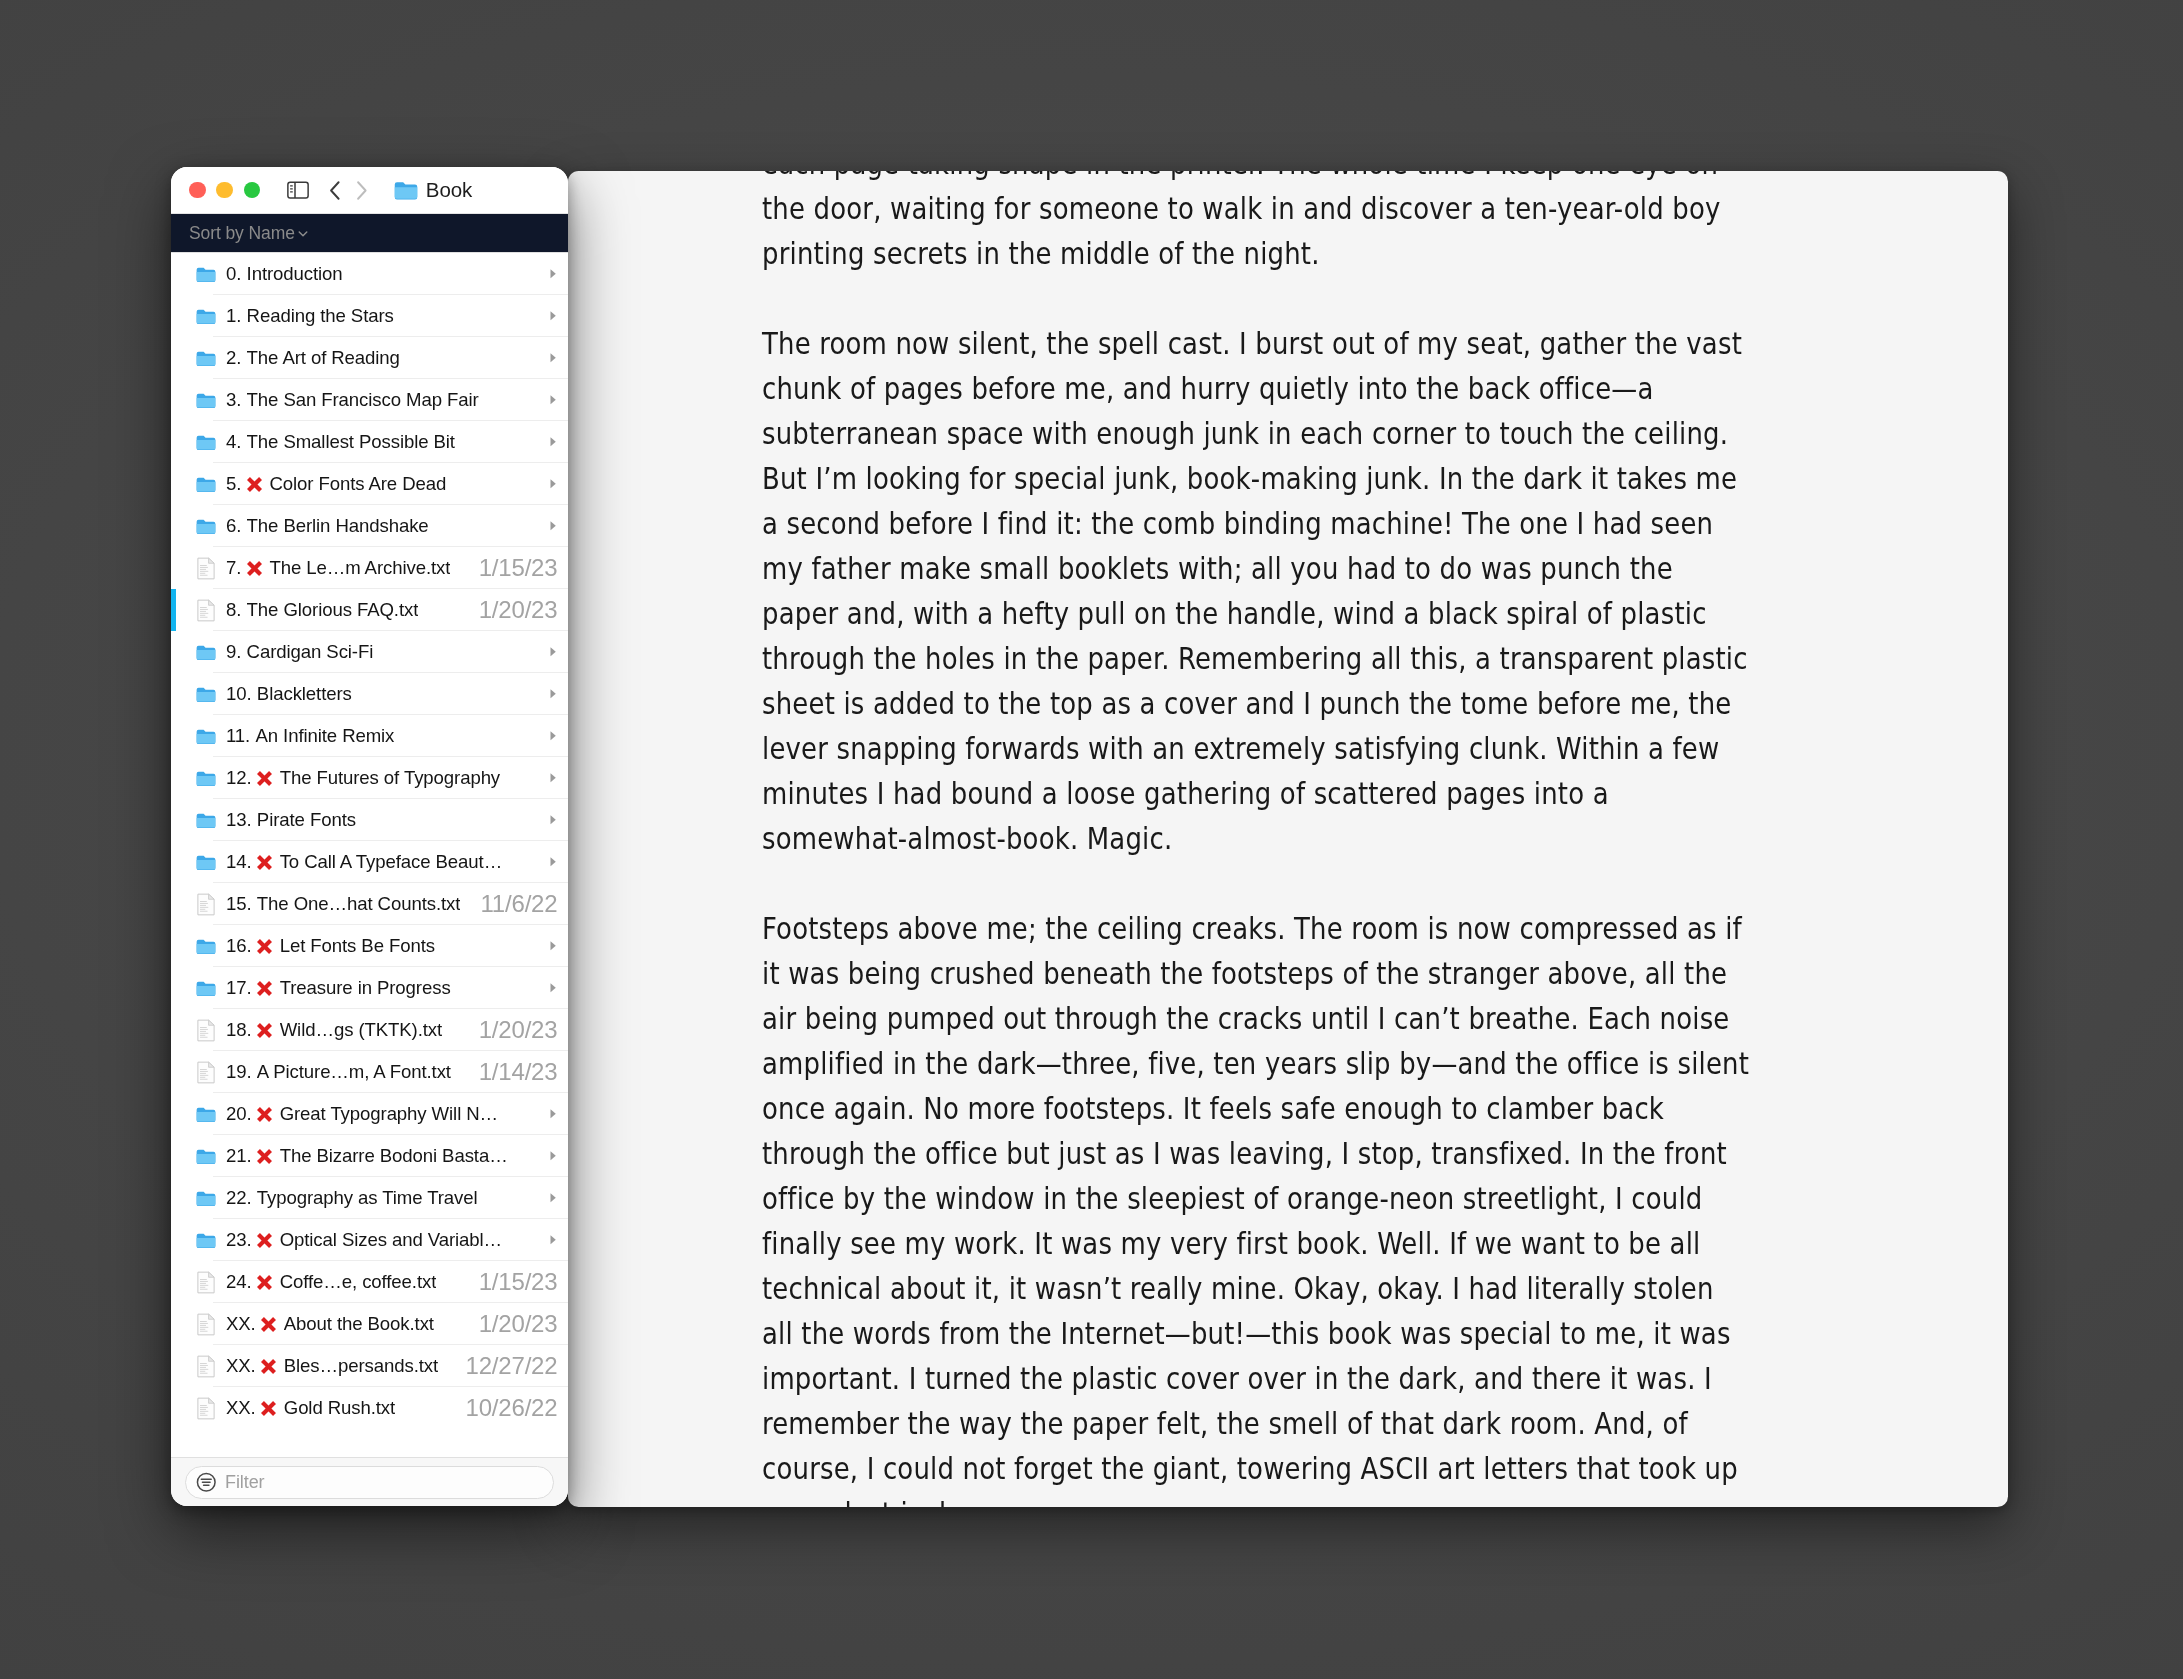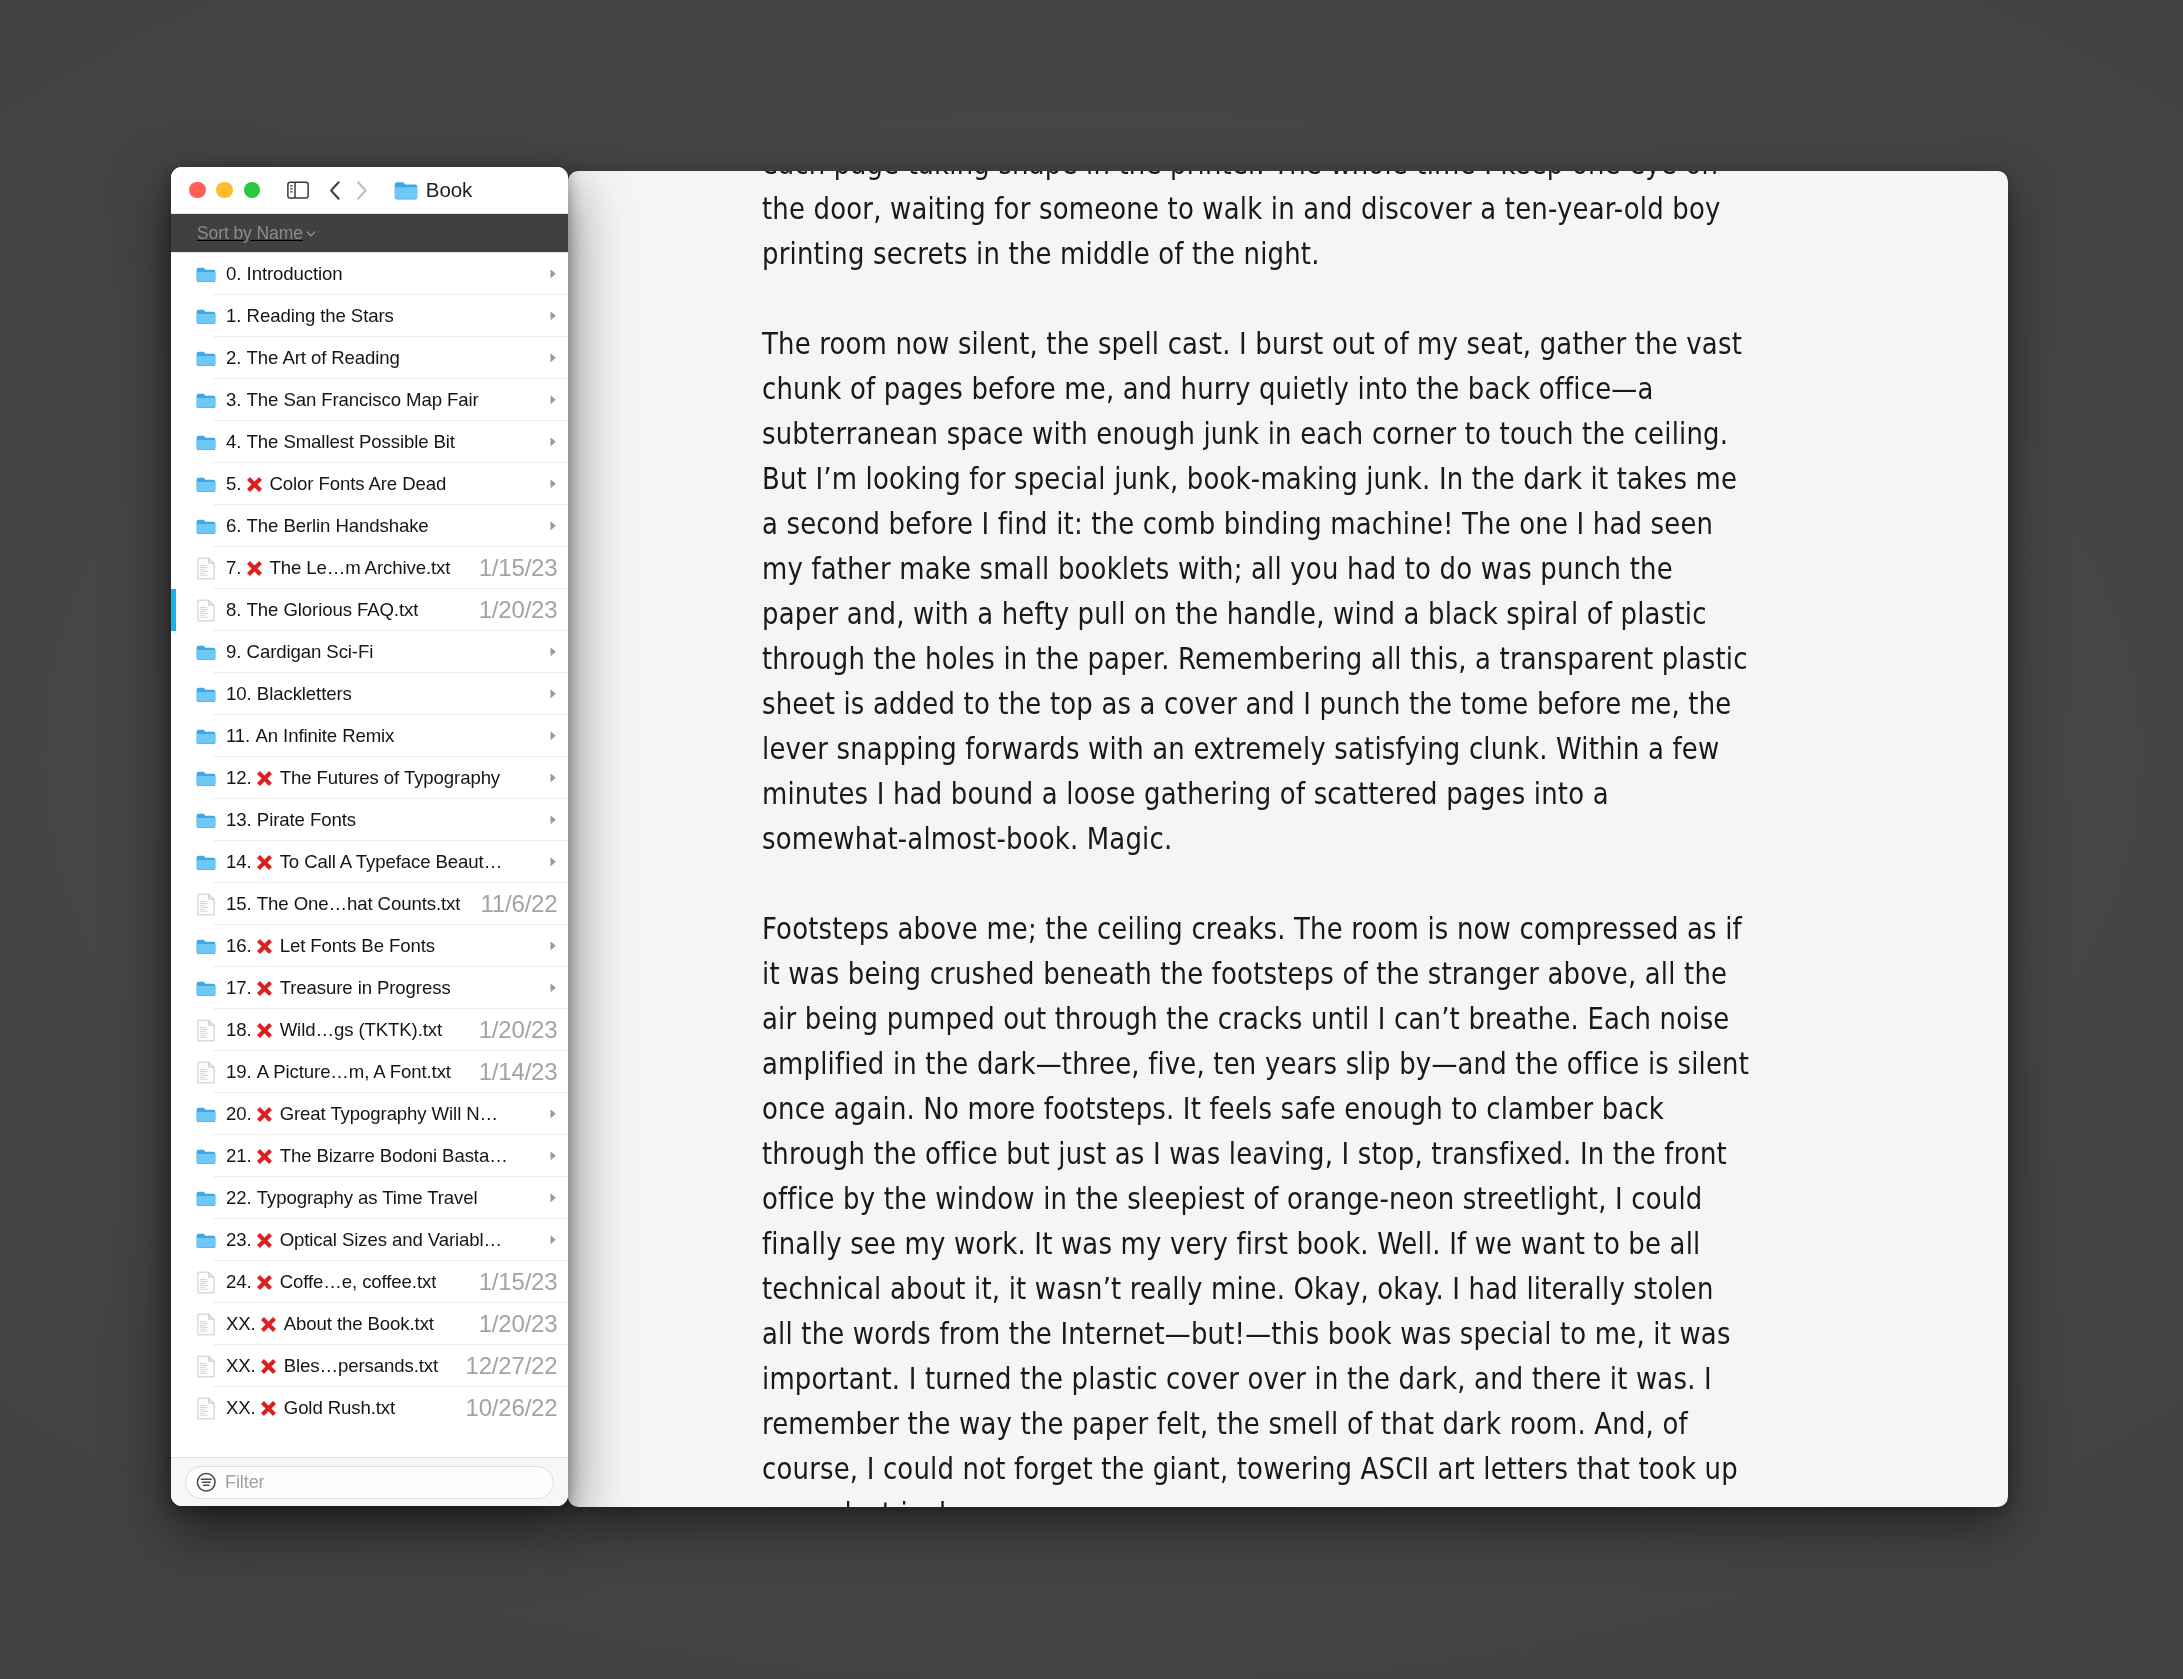--- a/index.html
+++ b/index.html
@@ -60,21 +60,21 @@
   .doc-para:last-child { margin-bottom: 0; }
 
   
   #finder {
     position: absolute;
     left: 171px;
     top: 167px;
     width: 397px;
     height: 1339px;
     background: #ffffff;
-    border-radius: 11px;
+    border-radius: 16px;
     box-shadow: 0 23px 61px rgba(0,0,0,0.55), 0 4.6px 15px rgba(0,0,0,0.35);
     display: flex;
     flex-direction: column;
     overflow: hidden;
   }
 
   
   #titlebar {
     height: 47px;
     flex: 0 0 47px;
@@ -114,26 +114,25 @@
   .tb-loc-title {
     font-size: 20.5px;
     color: #1d1d1d;
     letter-spacing: -0.1px;
   }
 
   
   #sortbar {
     height: 39px;
     flex: 0 0 39px;
-    background: #404040;
+    background: #0f172a;
     border-bottom: 0.8px solid #e0e0e0;
     display: flex;
     align-items: center;
-    padding-left: 26px;
-    text-decoration: underline;
+    padding-left: 18px;
   }
   #sortbar .sort-label {
     font-size: 17.5px;
     color: #8a8a8a;
     letter-spacing: -0.1px;
   }
   #sortbar .sort-caret {
     margin-left: 2.3px;
     display: inline-flex;
     align-items: center;

